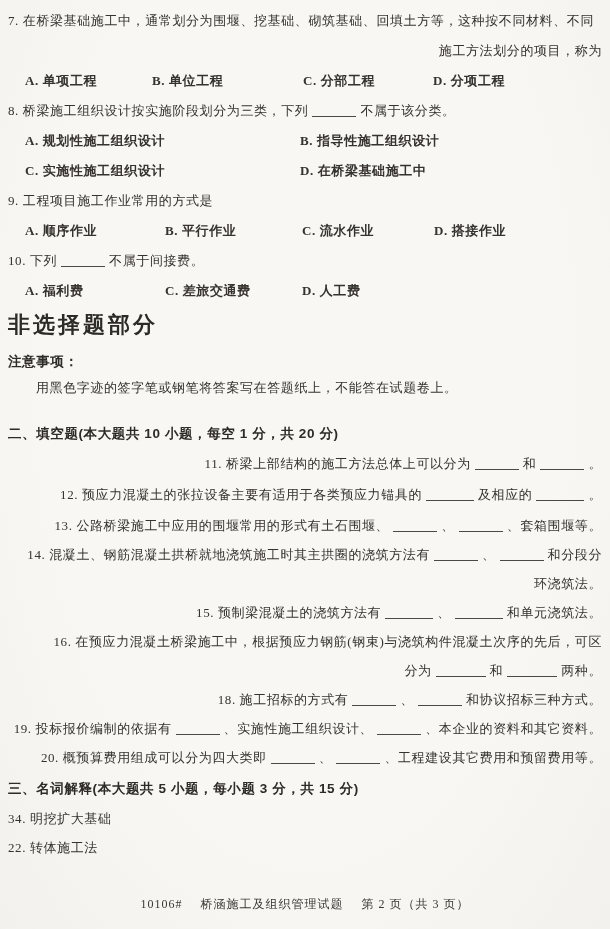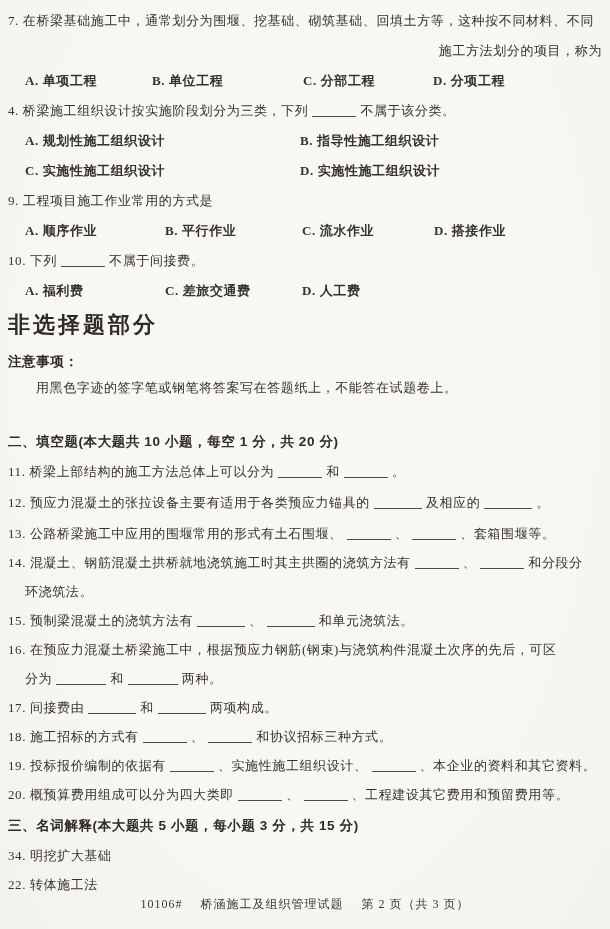--- a/index.html
+++ b/index.html
@@ -55,26 +55,26 @@
     line-height: 26px;
     margin-top: 4px;
     color: #2e2b27;
   }
   .notice-body { line-height: 26px; padding-left: 28px; white-space: nowrap; }
   .sec-heading {
     font-family: "Liberation Sans", "DejaVu Sans", sans-serif;
     font-weight: bold;
     font-size: 13.5px;
     line-height: 30px;
-    margin-top: 26px;
+    margin-top: 18px;
     color: #2e2b27;
     white-space: nowrap;
   }
   .sec-heading.tight { margin-top: 2px; }
-  .fill { line-height: 29px; white-space: nowrap; }
+  .fill { line-height: 29px; white-space: nowrap; text-align: right; }
   .fill .l2 { padding-left: 17px; }
   .fill.mt2 { margin-top: 2px; }
   .term { line-height: 29px; white-space: nowrap; }
   .footer {
     position: absolute;
     left: 0; right: 0; bottom: 16px;
     text-align: center;
     font-size: 12px;
     letter-spacing: 1px;
     color: #3a3630;
@@ -92,29 +92,29 @@
     <div class="opts optsA">
       <span class="o">A. 单项工程</span>
       <span class="o">B. 单位工程</span>
       <span class="o">C. 分部工程</span>
       <span class="o">D. 分项工程</span>
     </div>
   </div>
 
   <div class="q">
     <div class="l">
-      <span>4. 桥梁施工组织设计按实施阶段划分为三类，下列</span><span class="blank"></span><span>不属于该分类。</span>
+      <span>8. 桥梁施工组织设计按实施阶段划分为三类，下列</span><span class="blank"></span><span>不属于该分类。</span>
     </div>
     <div class="opts opts2">
       <span class="o">A. 规划性施工组织设计</span>
       <span class="o">B. 指导性施工组织设计</span>
     </div>
     <div class="opts opts2">
       <span class="o">C. 实施性施工组织设计</span>
-      <span class="o">D. 实施性施工组织设计</span>
+      <span class="o">D. 在桥梁基础施工中</span>
     </div>
   </div>
 
   <div class="q">
     <div class="l">9. 工程项目施工作业常用的方式是</div>
     <div class="opts optsB">
       <span class="o">A. 顺序作业</span>
       <span class="o">B. 平行作业</span>
       <span class="o">C. 流水作业</span>
       <span class="o">D. 搭接作业</span>
@@ -162,23 +162,20 @@
     <span>15. 预制梁混凝土的浇筑方法有</span><span class="blank w48"></span><span>、</span><span class="blank w48"></span><span>和单元浇筑法。</span>
   </div>
 
   <div class="fill">
     <div class="l1">16. 在预应力混凝土桥梁施工中，根据预应力钢筋(钢束)与浇筑构件混凝土次序的先后，可区</div>
     <div class="l2">
       <span>分为</span><span class="blank w50"></span><span>和</span><span class="blank w50"></span><span>两种。</span>
     </div>
   </div>
 
-  <div class="fill">
-    <span>17. 间接费由</span><span class="blank w48"></span><span>和</span><span class="blank w48"></span><span>两项构成。</span>
-  </div>
 
   <div class="fill">
     <span>18. 施工招标的方式有</span><span class="blank"></span><span>、</span><span class="blank"></span><span>和协议招标三种方式。</span>
   </div>
 
   <div class="fill">
     <span>19. 投标报价编制的依据有</span><span class="blank"></span><span>、实施性施工组织设计、</span><span class="blank"></span><span>、本企业的资料和其它资料。</span>
   </div>
 
   <div class="fill">

